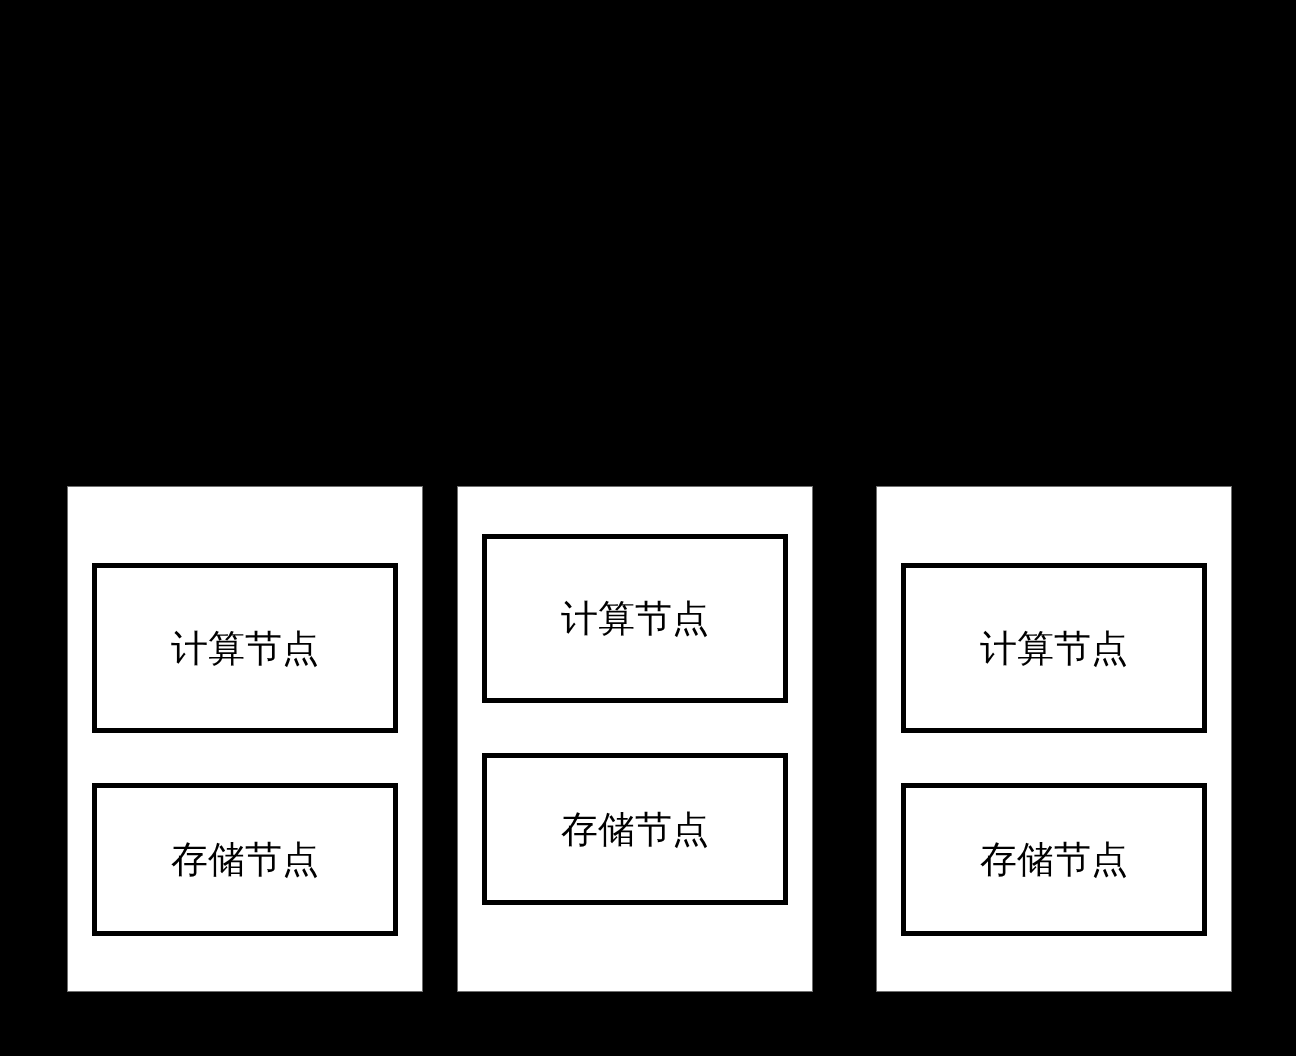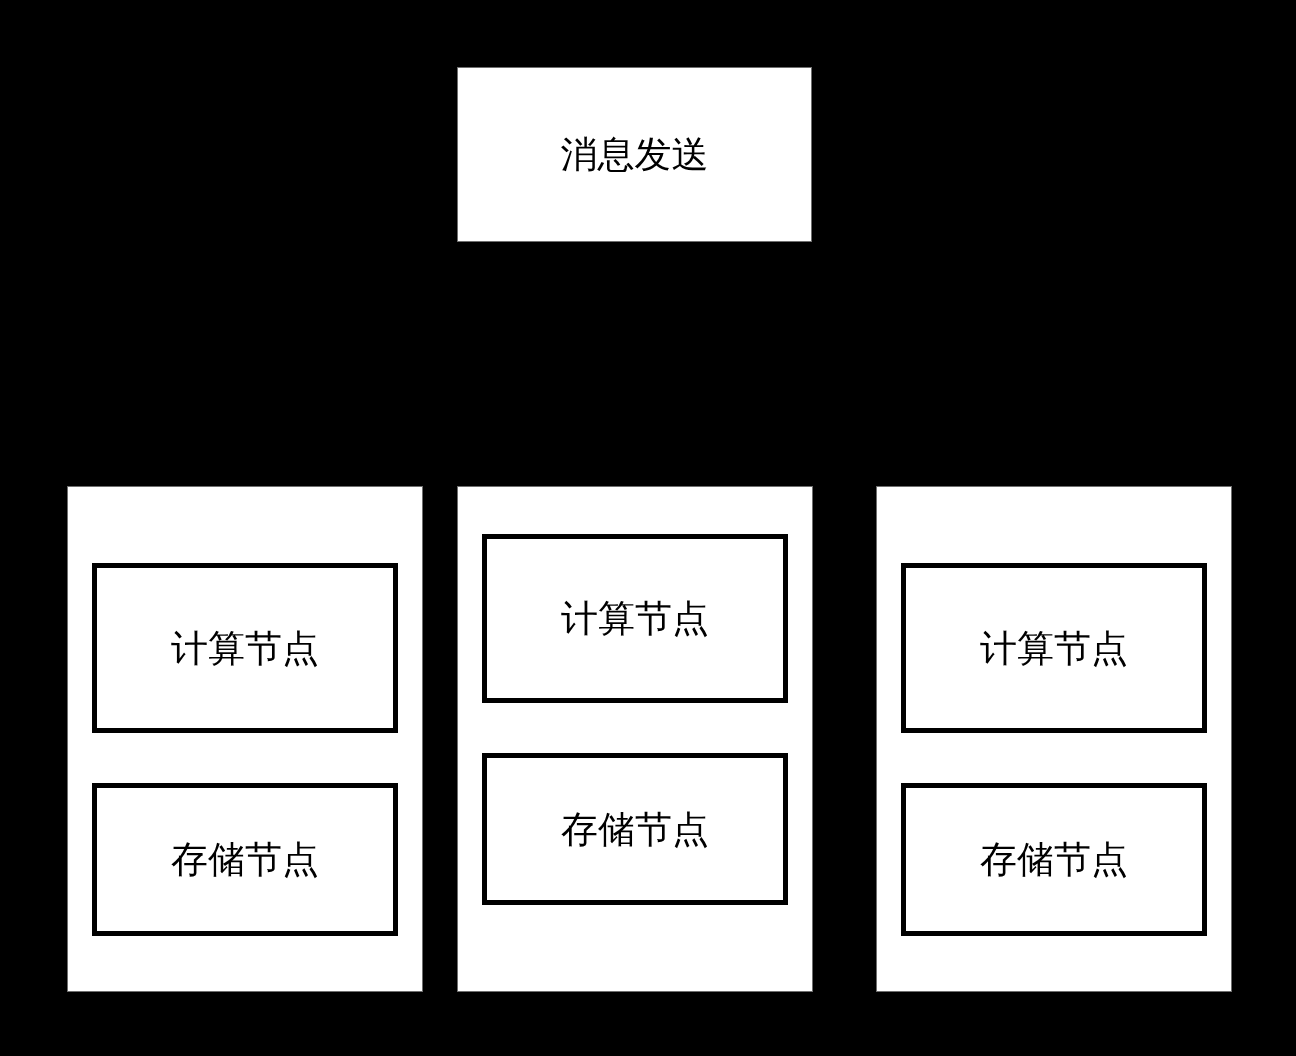--- a/index.html
+++ b/index.html
@@ -90,23 +90,20 @@
     top: 266px;
     width: 306px;
     height: 152px;
   }
 </style>
 </head>
 <body>
 
 <div class="stage">
 
-  <div class="outer-box top-box">
-    <span class="box-label">消息发送</span>
-  </div>
 
   <div class="outer-box cluster cluster-left">
     <div class="node-box node-compute">
       <span class="box-label">计算节点</span>
     </div>
     <div class="node-box node-storage">
       <span class="box-label">存储节点</span>
     </div>
   </div>
 

